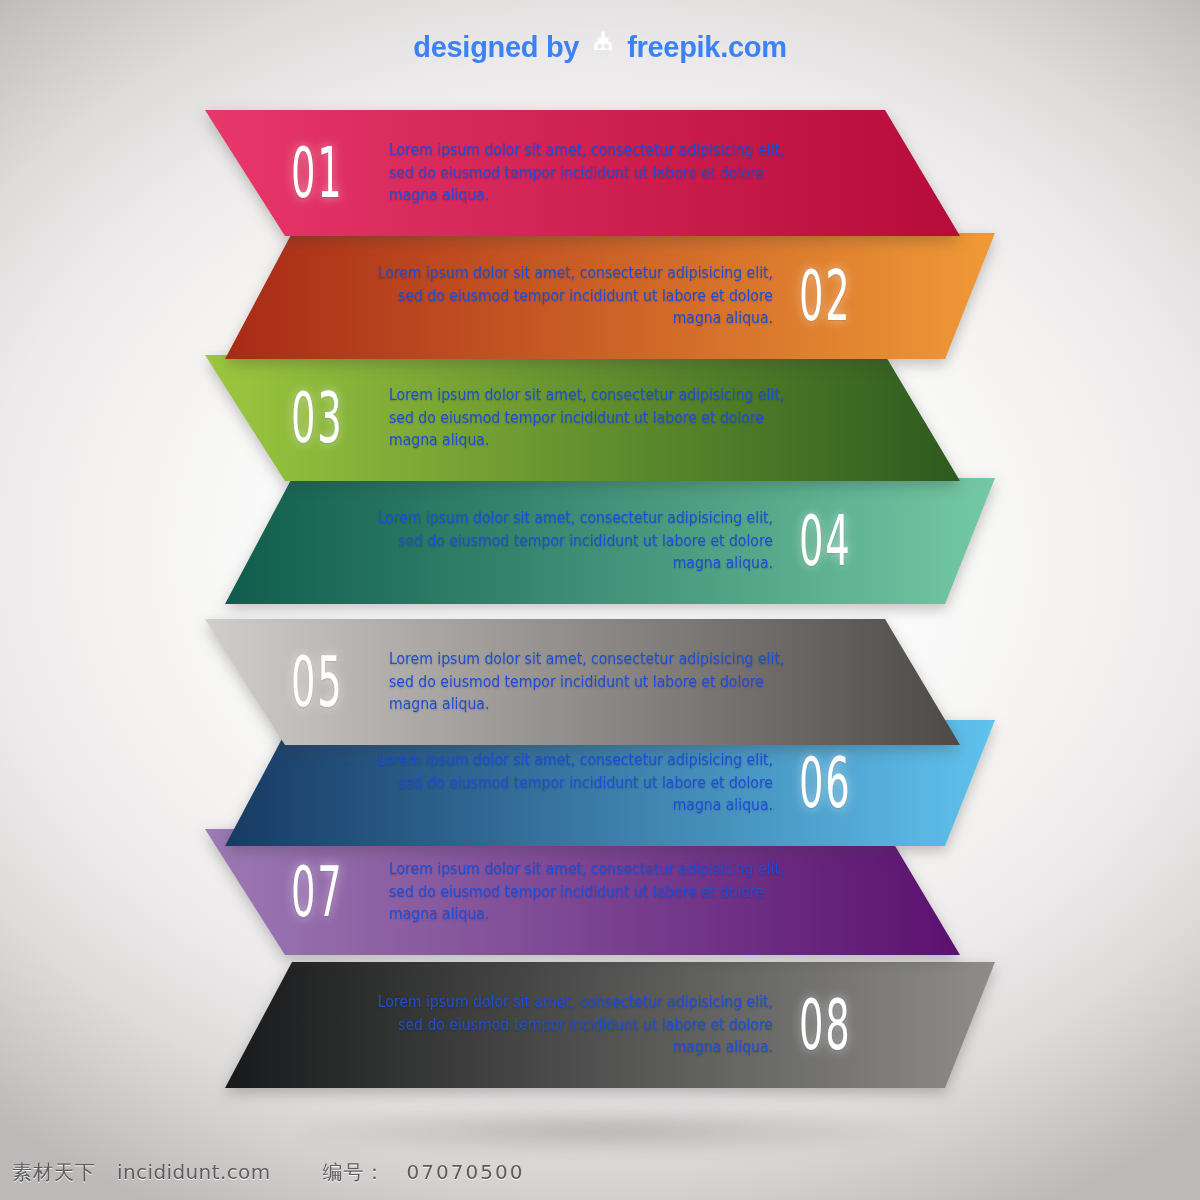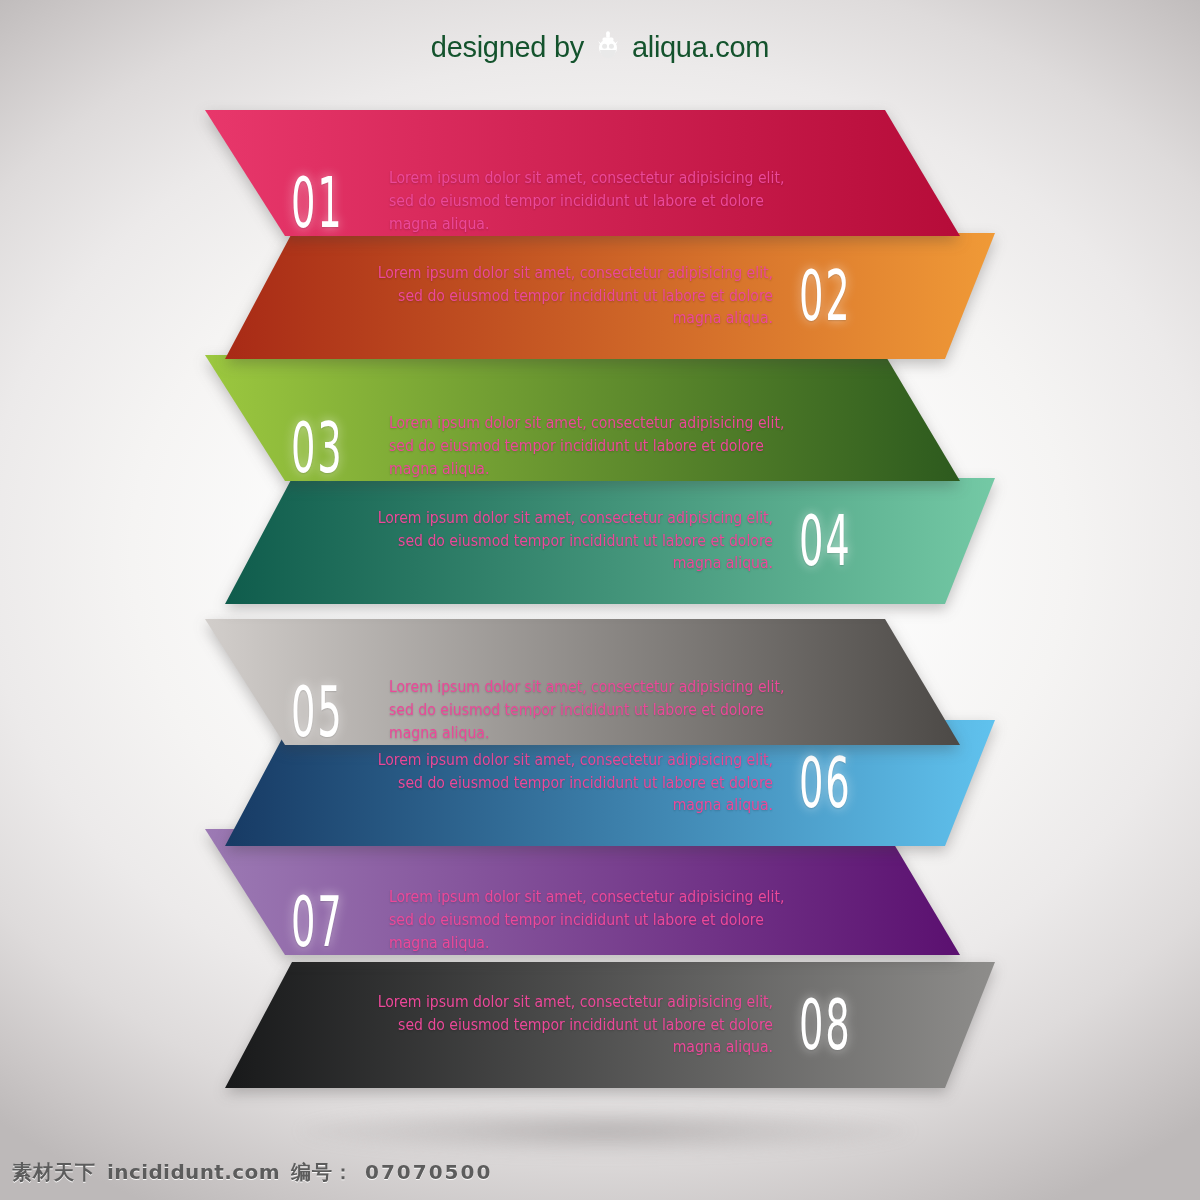--- a/index.html
+++ b/index.html
@@ -21,22 +21,22 @@
   
   .header {
     position:absolute;
     top:30px; left:0; width:1200px;
     text-align:center;
     display:flex; align-items:center; justify-content:center;
     gap:9px;
   }
   .header-text {
     font-size:29px;
-    font-weight:normal;
-    color:#14532d;
+    font-weight:bold;
+    color:#3b82f6;
     letter-spacing:-0.3px;
     line-height:1;
   }
   .freepik-mascot { display:block; }
 
   
   .stage {
     position:absolute;
     top:0; left:0;
     width:1200px; height:1200px;
@@ -81,74 +81,74 @@
     font-weight:400;
     font-family:"DejaVu Sans Condensed","Liberation Sans Narrow","Liberation Sans",sans-serif;
     transform:scaleX(0.62);
     letter-spacing:3px;
     text-shadow:0 0 13px rgba(255,255,255,0.55), 0 1px 2px rgba(0,0,0,0.18);
     flex:0 0 auto;
     white-space:nowrap;
   }
 
   .desc {
-    color:#ec4899;
+    color:#1d4ed8;
     font-size:15.6px;
     line-height:1.47;
     font-family:"DejaVu Sans Condensed","Liberation Sans Narrow","Liberation Sans",sans-serif;
     text-shadow:0 1px 2px rgba(0,0,0,0.20);
     width:420px;
     flex:0 0 auto;
   }
 
   
-  .banner.odd .content { padding-left:86px;align-items:flex-end; }
+  .banner.odd .content { padding-left:86px; }
   .banner.odd .num   { width:84px; transform-origin:left center; margin-right:14px; }
   .banner.odd .desc  { text-align:left; }
 
   
   .banner.even .content { padding-left:128px; justify-content:flex-start; }
   .banner.even .desc { text-align:right; margin-right:26px; }
   .banner.even .num  { width:84px; transform-origin:left center; }
 
   
   .footer {
     position:absolute;
     left:12px; bottom:14px;
-    display:flex; align-items:baseline; gap:11px;
+    display:flex; align-items:baseline; gap:21px;
     font-size:20px;
-    font-weight:bold;
+    font-weight:normal;
     color:#5c5c5c;
     font-family:"DejaVu Sans","Liberation Sans",sans-serif;
     text-shadow:0 1px 0 rgba(255,255,255,0.9);
   }
   .footer .cn { letter-spacing:1px; }
   .footer .dm { letter-spacing:0.4px; }
-  .footer .lbl { letter-spacing:1px; }
+  .footer .lbl { letter-spacing:1px;margin-left:31px; }
   .footer .code { letter-spacing:2px; }
 </style>
 </head>
 <body>
 
 <div class="header">
   <span class="header-text">designed by</span>
   <span class="freepik-mascot">
     <svg width="30" height="30" viewBox="0 0 30 30" aria-hidden="true">
       <circle cx="15" cy="18" r="9" fill="#ffffff"></circle>
       <rect x="13.2" y="3.6" width="3.6" height="4.2" rx="1.2" fill="#ffffff"></rect>
       <circle cx="15" cy="3.2" r="1.9" fill="#ffffff"></circle>
       <path d="M5 11 L9.5 14.5 L8 16 Z" fill="#ffffff"></path>
       <path d="M25 11 L20.5 14.5 L22 16 Z" fill="#ffffff"></path>
       <rect x="9.5" y="7.5" width="11" height="4" rx="1.6" fill="#ffffff"></rect>
       <circle cx="11.6" cy="16.2" r="2.5" fill="#e9e9e9"></circle>
       <circle cx="18.4" cy="16.2" r="2.5" fill="#e9e9e9"></circle>
       <path d="M7 20 A8 8 0 0 0 23 20 Z" fill="#e9e9e9"></path>
     </svg>
   </span>
-  <span class="header-text">aliqua.com</span>
+  <span class="header-text">freepik.com</span>
 </div>
 
 <div class="stage">
   <div class="ground-shadow"></div>
 
 <div class="banner odd" style="left: 205px; top: 110px; width: 755px; z-index: 100;">
       <div class="shape">
         <svg viewBox="0 0 755 126" preserveAspectRatio="none">
           <defs>
             <linearGradient id="g0" x1="0" y1="0" x2="1" y2="0">

